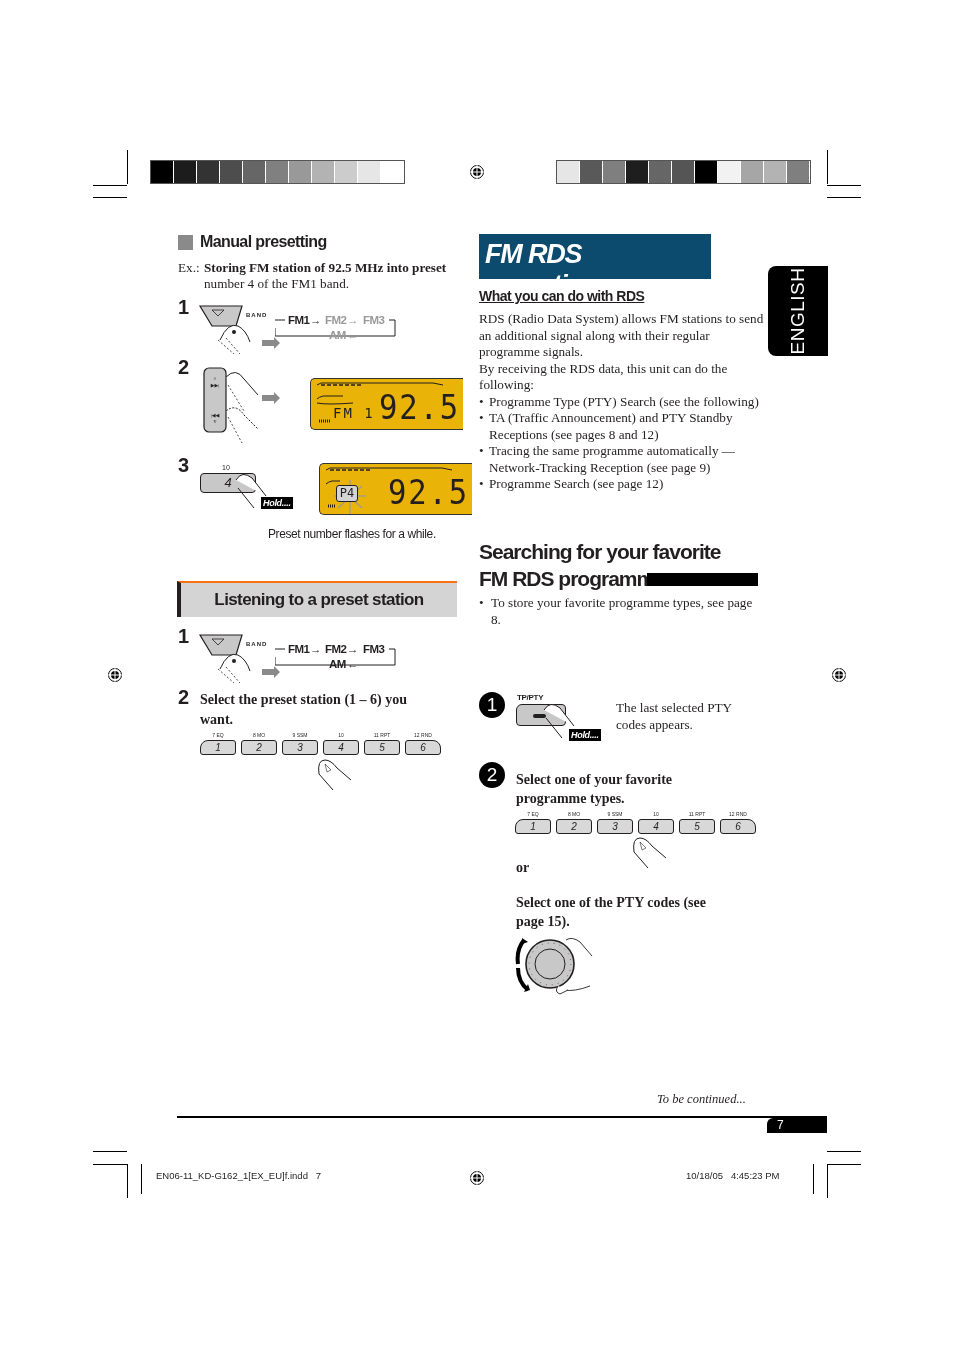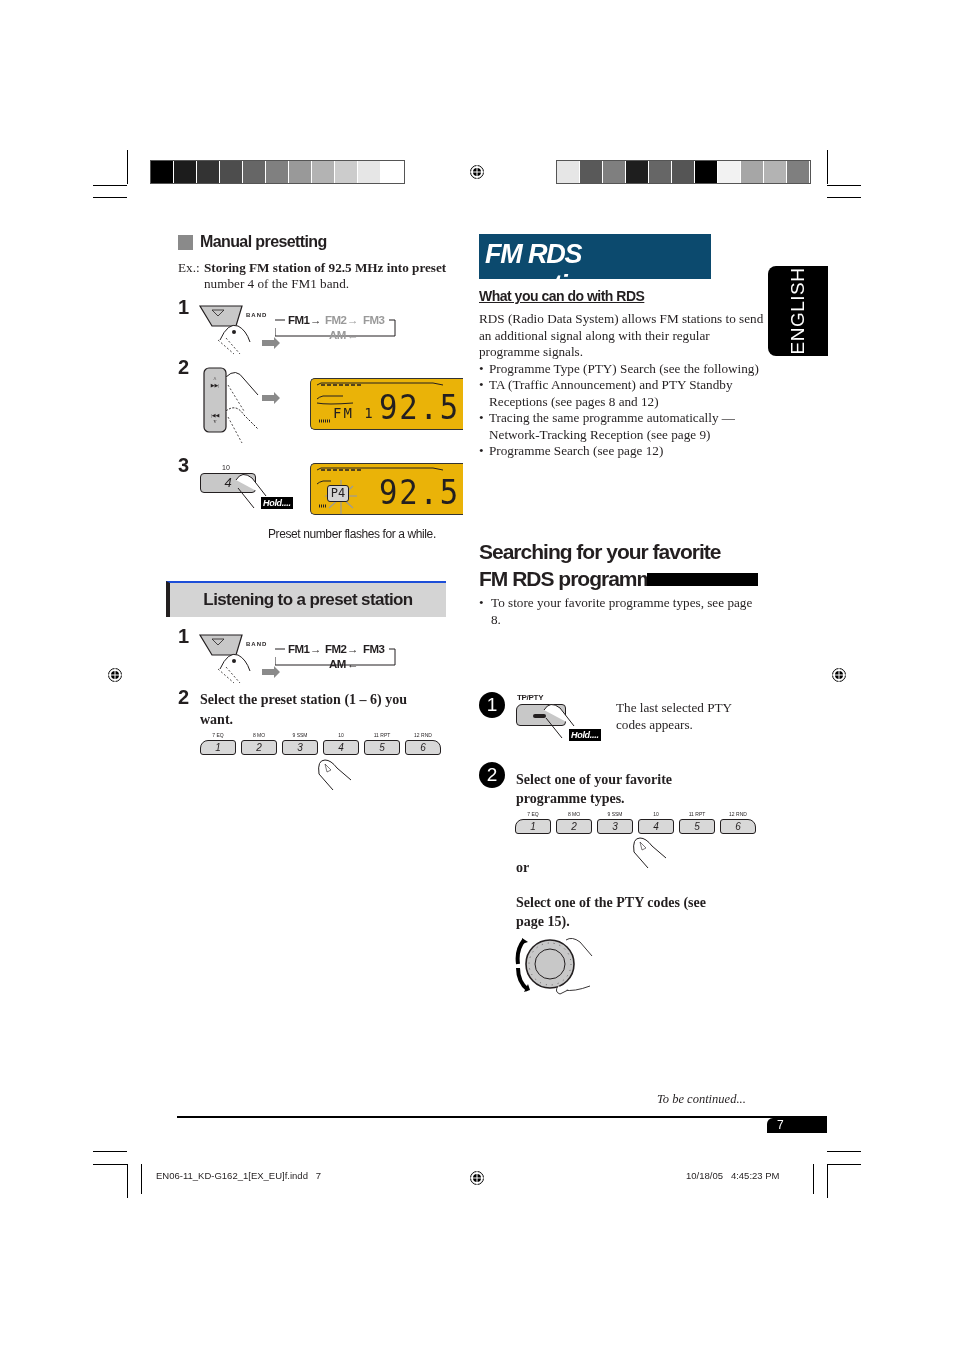--- a/index.html
+++ b/index.html
@@ -25,21 +25,21 @@
   .step-num { position: absolute; font-family: "Liberation Sans", sans-serif; font-weight: bold; font-size: 20px; }
   .band-flow { position: absolute; font-family: "Liberation Sans", sans-serif; font-weight: bold; font-size: 11.5px; letter-spacing: -0.5px; }
   .band-flow .dim { color: #9a9a9a; }
 
   .lcd { position: absolute; border: 1px solid #333; border-right: none; border-radius: 5px 0 0 5px; background: #eab308; margin-left: 6px; }
   .lcd .freq { position: absolute; font-family: "DejaVu Sans Mono", monospace; font-size: 34px; letter-spacing: 2px; transform: scaleX(0.9); transform-origin: left; }
   .lcd .band-lbl { position: absolute; font-family: "DejaVu Sans Mono", monospace; font-size: 14px; letter-spacing: 2px; }
 
   .caption { position: absolute; font-family: "Liberation Sans", sans-serif; font-size: 12px; letter-spacing: -0.4px; }
 
-  .h-listen-box { position: absolute; left: 166px; top: 581px; width: 280px; height: 36px; background: #d4d4d4; border-left: 4px solid #231f20; border-top: 2px solid #1d4ed8; }
+  .h-listen-box { position: absolute; left: 177px; top: 581px; width: 280px; height: 36px; background: #d4d4d4; border-left: 4px solid #231f20; border-top: 2px solid #f97316; }
   .h-listen { position: absolute; left: 0; width: 100%; top: 7px; text-align: center; font-family: "Liberation Sans", sans-serif; font-weight: bold; font-size: 17px; letter-spacing: -0.6px; }
 
   .preset-row { position: absolute; display: flex; gap: 5px; }
   .preset { position: relative; width: 36px; height: 15px; background: #d8d8d8; border: 1.2px solid #231f20; border-radius: 3px; text-align: center; font-family: "Liberation Sans", sans-serif; font-size: 10px; font-style: italic; line-height: 13px; }
   .preset .top-lbl { position: absolute; top: -9px; left: 0; width: 100%; font-size: 5px; font-style: normal; line-height: 6px; }
 
   
   .title-bar { position: absolute; left: 479px; top: 234px; width: 232px; height: 45px; background: #0c4a6e; }
   .title-bar span { position: absolute; left: 6px; top: 5px; color: #fff; font-family: "Liberation Sans", sans-serif; font-style: italic; font-weight: bold; font-size: 27px; letter-spacing: -1.2px; }
 
@@ -202,21 +202,21 @@
   </div>
 
   <div class="step-num" style="left:178px;top:454px;">3</div>
   <div class="abs sans" style="left:222px;top:464px;font-size:7px;">10</div>
   <div class="abs" style="left:200px;top:473px;width:56px;height:20px;background:#c8c8c8;border:1.2px solid #231f20;border-radius:4px;text-align:center;font-family:'Liberation Sans',sans-serif;font-style:italic;font-size:13px;line-height:18px;"><span>4</span></div>
   <svg class="abs" style="left:234px;top:470px;" width="40" height="40" viewBox="0 0 40 40">
       <path d="M2 10 Q8 0 18 8 L32 26" fill="#fff" stroke="#231f20" stroke-width="1"></path>
       <line x1="4" y1="18" x2="20" y2="38" stroke="#231f20" stroke-width="1"></line>
     </svg>
   <div class="hold-tag" style="left:261px;top:497px;">Hold....</div>
-  <div class="lcd" style="left:304px;top:463px;width:153px;height:52px;">
+  <div class="lcd" style="left:313px;top:463px;width:153px;height:52px;">
     <svg class="abs" style="left:2px;top:2px;" width="150" height="48" viewBox="0 0 150 48">
         <path d="M4 4 L8 2 L120 2 L130 4" fill="none" stroke="#231f20" stroke-width="1"></path>
         <line x1="8" y1="4" x2="50" y2="4" stroke="#231f20" stroke-width="1.5" stroke-dasharray="4,2"></line>
         <path d="M4 18 Q6 16 10 15 L18 15" fill="none" stroke="#231f20" stroke-width="1"></path>
         <line x1="6" y1="40" x2="14" y2="40" stroke="#231f20" stroke-width="3" stroke-dasharray="1,1"></line>
         <g stroke="#9a9a9a" stroke-width="1.2">
           <line x1="28" y1="30" x2="28" y2="50"></line>
           <line x1="12" y1="30" x2="44" y2="30"></line>
           <line x1="16" y1="20" x2="40" y2="42"></line>
           <line x1="40" y1="20" x2="16" y2="42"></line>
@@ -278,20 +278,21 @@
     </svg>
 </section>
 
 <section>
   <div class="title-bar">
     <span>FM RDS operations</span>
   </div>
   <div class="h-what">What you can do with RDS</div>
   <div class="rds-body body-text">
     <p>RDS (Radio Data System) allows FM stations to send an additional signal along with their regular programme signals.</p>
+    <p>By receiving the RDS data, this unit can do the following:</p>
     <ul>
       <li>Programme Type (PTY) Search (see the following)</li>
       <li>TA (Traffic Announcement) and PTY Standby Receptions (see pages 8 and 12)</li>
       <li>Tracing the same programme automatically —Network-Tracking Reception (see page 9)</li>
       <li>Programme Search (see page 12)</li>
     </ul>
   </div>
 </section>
 
 <section>

